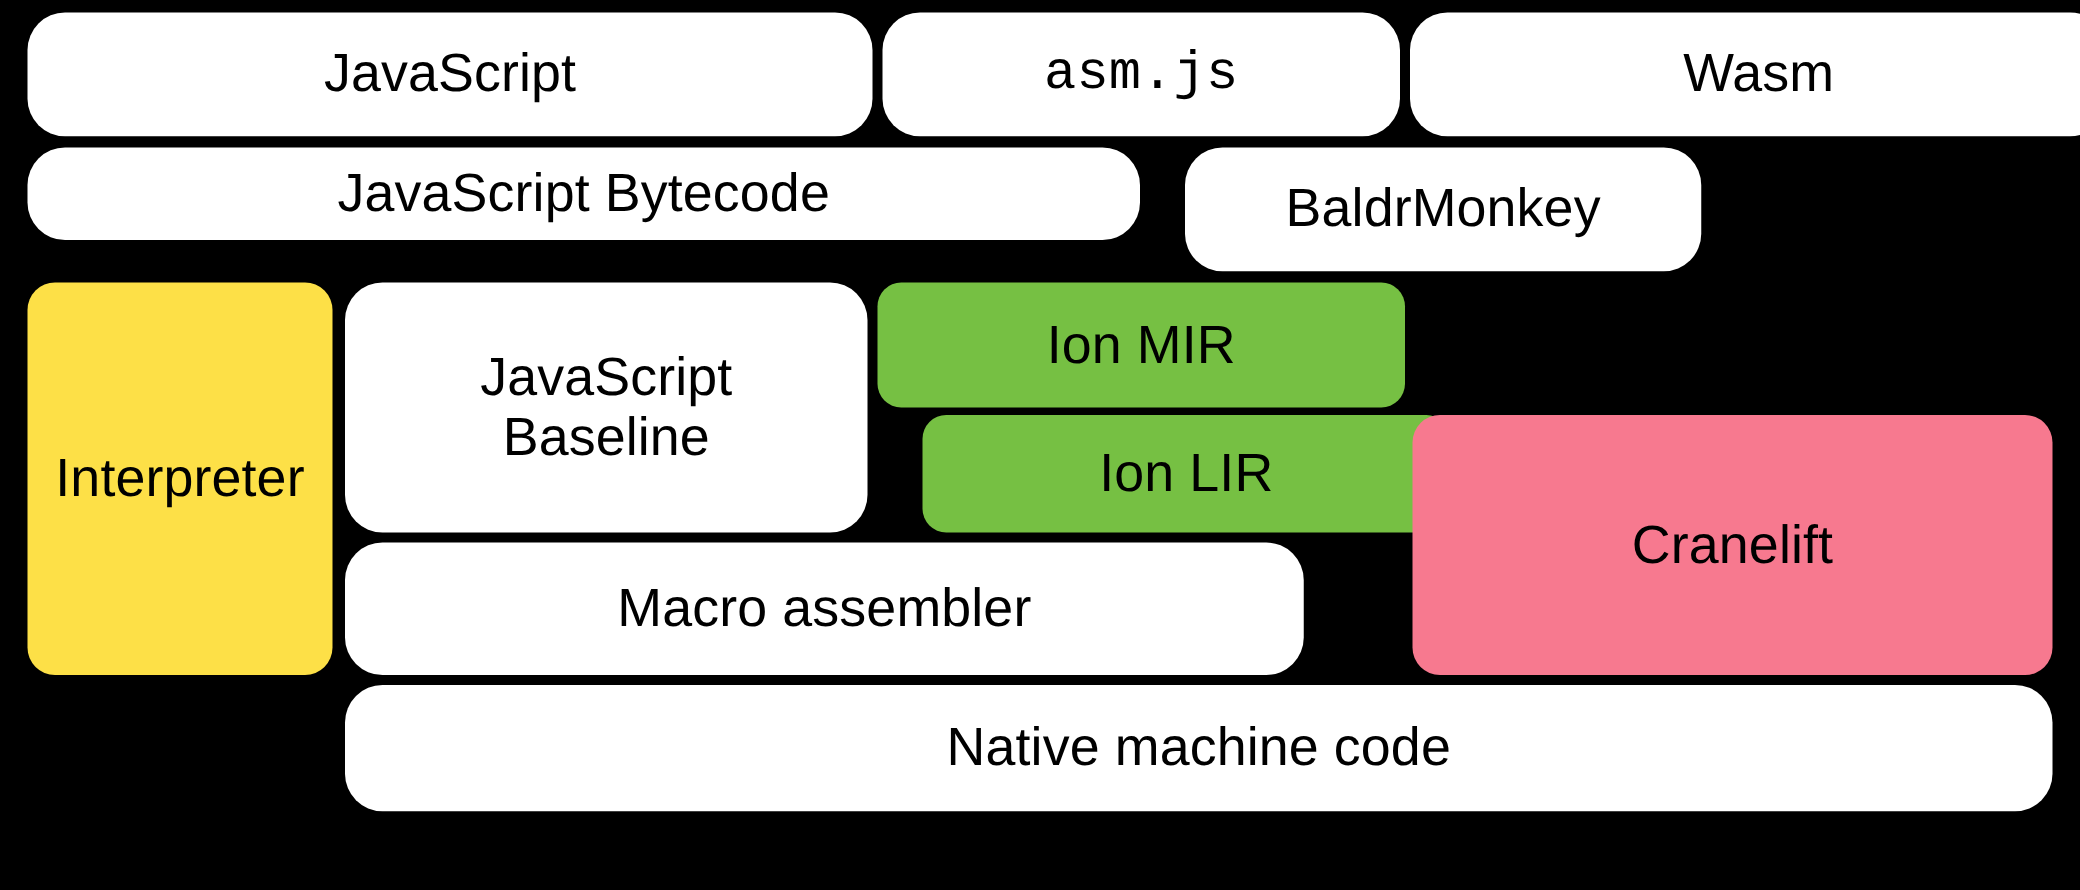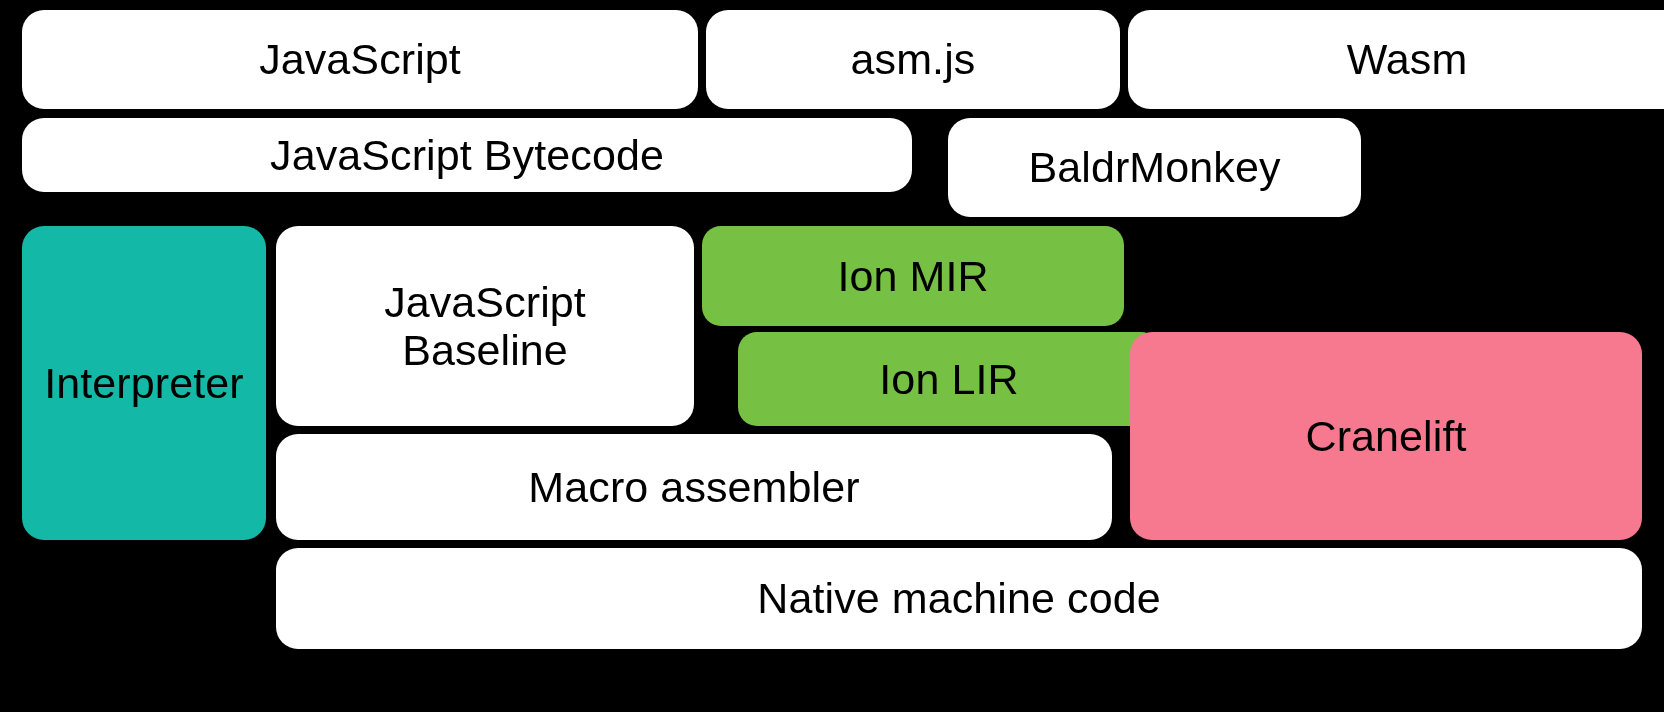--- a/index.html
+++ b/index.html
@@ -26,48 +26,48 @@
     border-radius: 22px;
     color: #000000;
     font-size: 43px;
     line-height: 1.12;
     font-weight: 400;
     letter-spacing: 0.1px;
     box-sizing: border-box;
     white-space: pre-line;
     user-select: none;
   }
-  .fill-white { background: #ffffff; }
-  .fill-grey  { background: #14b8a6; }
+  .fill-white { background: #ffffff; border-radius: 30px; }
+  .fill-grey  { background: #fde047; }
   .fill-green { background: #76c043; border-radius: 19px; }
   .fill-red   { background: #f7798f; }
 </style>
 </head>
 <body>
 
 <div id="stage">
 
   <div class="box fill-white" style="left:22px; top:10px; width:676px; height:99px;">JavaScript</div>
 
-  <div class="box fill-white" style="left:706px; top:10px; width:414px; height:99px;">asm.js</div>
+  <div class="box fill-white" style="left:706px; top:10px; width:414px; height:99px;font-family:Liberation Mono, monospace;">asm.js</div>
 
   <div class="box fill-white" style="left:1128px; top:10px; width:558px; height:99px;">Wasm</div>
 
   <div class="box fill-white" style="left:22px; top:118px; width:890px; height:74px;">JavaScript Bytecode</div>
 
   <div class="box fill-white" style="left:920px; top:118px; width:413px; height:99px;margin-left:28px;">BaldrMonkey</div>
 
   <div class="box fill-grey" style="left:22px; top:226px; width:244px; height:314px;">Interpreter</div>
 
   <div class="box fill-white" style="left:276px; top:226px; width:418px; height:200px;">JavaScript
 Baseline</div>
 
   <div class="box fill-green" style="left:702px; top:226px; width:422px; height:100px;">Ion MIR</div>
 
   <div class="box fill-green" style="left:702px; top:332px; width:422px; height:94px;margin-left:36px;">Ion LIR</div>
 
   <div class="box fill-red" style="left:1130px; top:332px; width:512px; height:208px;">Cranelift</div>
 
-  <div class="box fill-white" style="left:276px; top:434px; width:836px; height:106px;">Macro assembler</div>
+  <div class="box fill-white" style="left:276px; top:434px; width:767px; height:106px;">Macro assembler</div>
 
   <div class="box fill-white" style="left:276px; top:548px; width:1366px; height:101px;">Native machine code</div>
 
 </div>
 
 </body></html>

